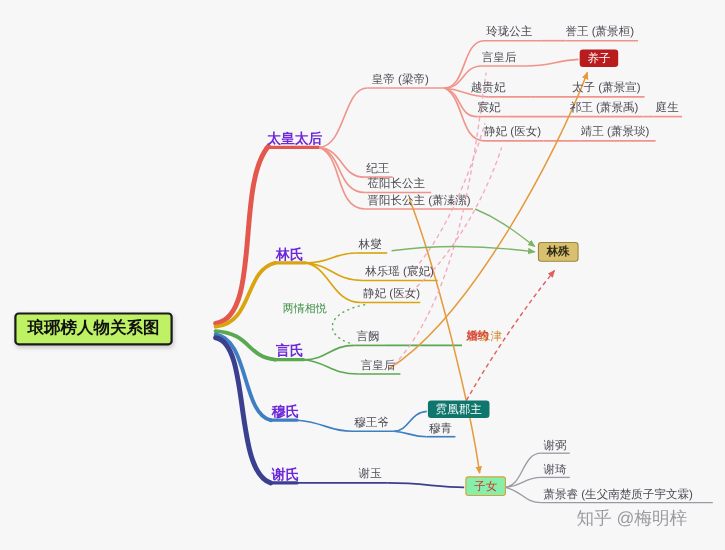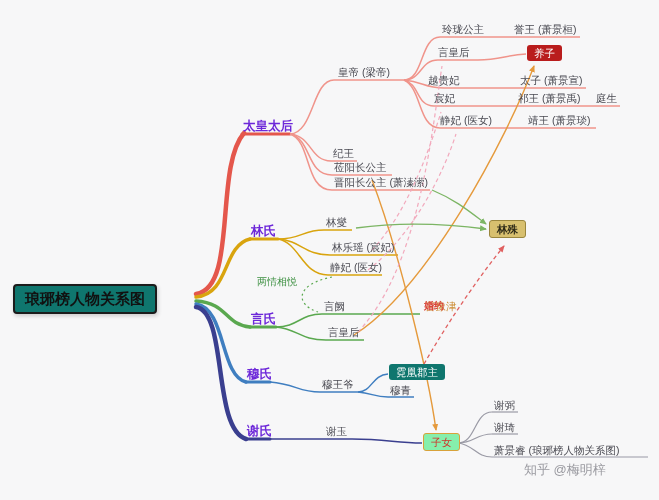--- a/index.html
+++ b/index.html
@@ -4,33 +4,33 @@
 <style>
   html,body{margin:0;padding:0;background:#eef0f1;}
   #stage{
     position:relative;width:659px;height:500px;background:#f7f7f8;
     overflow:hidden;font-family:"Liberation Sans","DejaVu Sans",sans-serif;
   }
   svg.wires{position:absolute;left:0;top:0;}
   .nd{position:absolute;font-size:10.5px;line-height:12px;color:#4a4a52;white-space:nowrap;}
   .branch{font-weight:bold;font-size:12.5px;color:#6d28d9;}
   .root{
-    position:absolute;border:2px solid #1b1b1b;background:#0f766e;color:#111;
+    position:absolute;border:2px solid #1b1b1b;background:#bef264;color:#111;
     font-weight:bold;font-size:15px;line-height:18px;padding:4px 10px;border-radius:4px;
     box-shadow:1px 2px 4px rgba(0,0,0,.18);white-space:nowrap;
   }
   .box{position:absolute;border-radius:3px;padding:2px 7px;font-size:10.5px;line-height:12px;white-space:nowrap;}
   .box-red{background:#b91c1c;color:#fff;}
   .box-tan{background:#d8c06f;border:1px solid #9a863e;color:#2e2a18;font-weight:bold;}
   .box-green{background:#0f766e;color:#fff;}
   .box-yellow{background:#86efac;border:1px solid #d8a23a;color:#d0342c;font-weight:normal;}
   .ann-green{color:#3f9143;font-weight:normal;font-size:10px;}
   .ann-red{color:#d9453c;font-weight:bold;font-size:10px;}
   .orange-text{color:#cc8a2e;margin-left:41px;}
-  .watermark{position:absolute;color:#9a9aa0;font-size:13px;white-space:nowrap;text-align:center;}
+  .watermark{position:absolute;color:#9a9aa0;font-size:16px;white-space:nowrap;text-align:center;}
 </style>
 </head>
 <body>
 
 <div id="stage">
 
   <svg class="wires" width="659" height="500" viewBox="0 0 659 500">
     <defs>
       <marker id="ar-orange" markerUnits="userSpaceOnUse" markerWidth="8" markerHeight="8" refX="6" refY="3" orient="auto">
         <path d="M0,0 L7,3 L0,6 Z" fill="#e59a3c"></path>
@@ -178,19 +178,19 @@
   <div class="nd" style="left:328px;top:326px">言皇后</div>
 
   <div class="nd" style="left:322px;top:378px">穆王爷</div>
   <div class="box box-green" style="left:389px;top:364px">霓凰郡主</div>
   <div class="nd" style="left:390px;top:384px">穆青</div>
 
   <div class="nd" style="left:326px;top:425px">谢玉</div>
   <div class="box box-yellow" style="left:423px;top:433px">子女</div>
   <div class="nd" style="left:494px;top:399px">谢弼</div>
   <div class="nd" style="left:494px;top:421px">谢琦</div>
-  <div class="nd" style="left:494px;top:444px">萧景睿 (琅琊榜人物关系图)</div>
+  <div class="nd" style="left:494px;top:444px">萧景睿 (生父南楚质子宇文霖)</div>
 
   <div class="nd ann-green" style="left:257px;top:276px">两情相悦</div>
   <div class="nd ann-red" style="left:424px;top:300px">婚约</div>
 
   <div class="watermark" style="left:524px;top:461px">知乎 @梅明梓</div>
 </div>
 
 </body></html>

